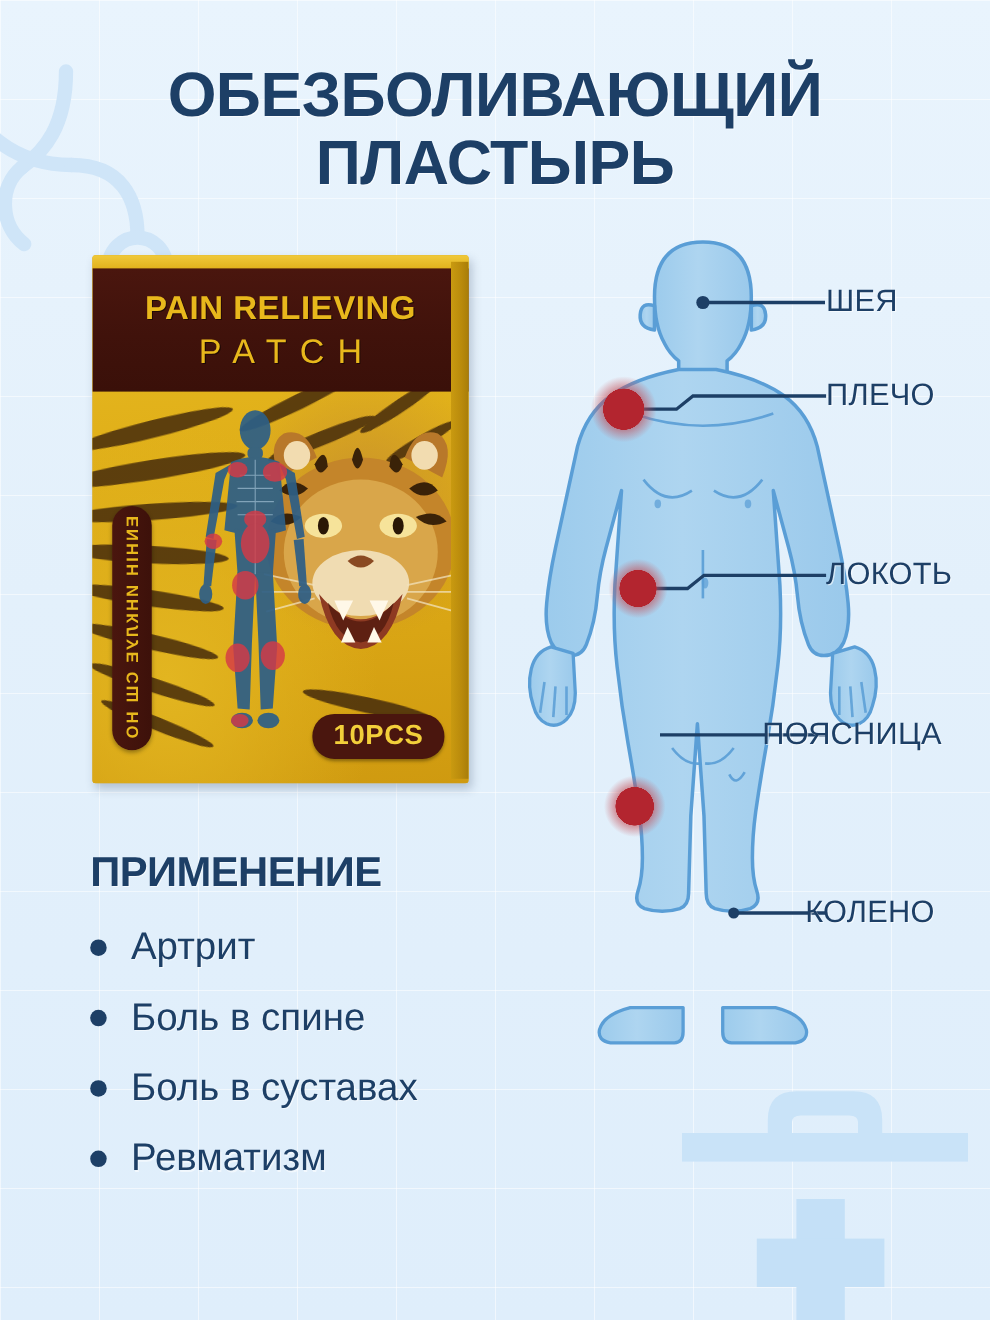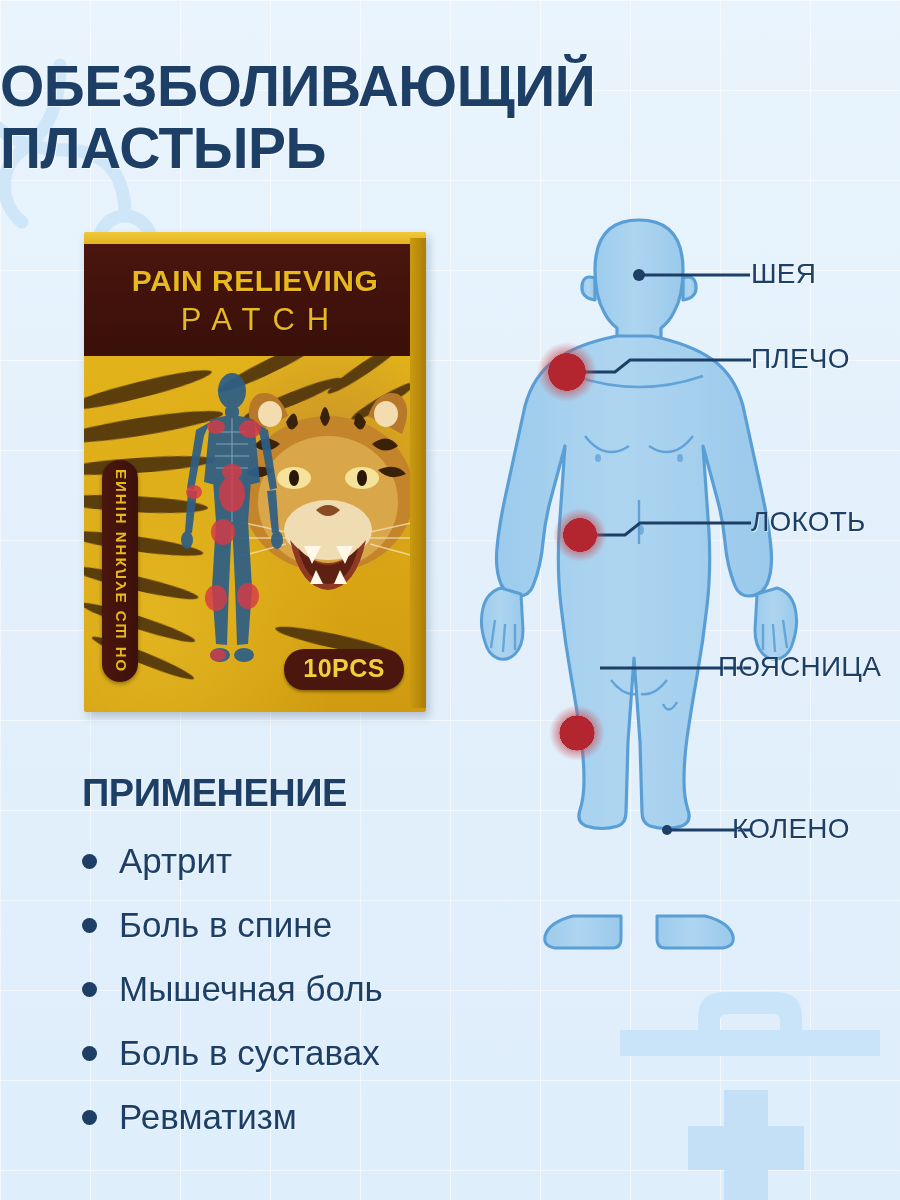--- a/index.html
+++ b/index.html
@@ -24,20 +24,21 @@
       linear-gradient(to right, rgba(255,255,255,0.55) 1px, transparent 1px),
       linear-gradient(to bottom, rgba(255,255,255,0.55) 1px, transparent 1px);
     background-size:90px 90px;
     pointer-events:none;
   }
   .wm{position:absolute;pointer-events:none;}
 
   
   .title{
     position:absolute;left:0;right:0;top:18px;
+    text-align:center;
     color:#1d3f66;
     font-weight:bold;
     font-size:57px;
     line-height:1.08;
     letter-spacing:-0.5px;
     text-shadow:1px 1px 0 rgba(255,255,255,.65);
   }
   .title .l2{display:block;}
 
   
@@ -401,41 +402,37 @@
       <g>
         <circle cx="112" cy="172" r="30" fill="url(#pain)"></circle>
         <circle cx="125" cy="335" r="27" fill="url(#pain)"></circle>
         <circle cx="122" cy="533" r="28" fill="url(#pain)"></circle>
       </g>
     </svg>
 
     <div class="lbl" style="left:296px;top:58px;">ШЕЯ</div>
     <div class="lbl" style="left:296px;top:143px;">ПЛЕЧО</div>
     <div class="lbl" style="left:296px;top:306px;">ЛОКОТЬ</div>
-    <div class="lbl" style="left:263px;top:451px;">ПОЯСНИЦА</div>
+    <div class="lbl" style="left:238px;top:451px;">ПОЯСНИЦА</div>
     <div class="lbl" style="left:277px;top:613px;">КОЛЕНО</div>
   </div>
 
   <div class="usage">
     <div class="usage-title">ПРИМЕНЕНИЕ</div>
     <ul>
       <li>
         <span class="bullet"></span>
         <span>Артрит</span>
       </li>
       <li>
         <span class="bullet"></span>
         <span>Боль в спине</span>
       </li>
       <li>
         <span class="bullet"></span>
-        <span>Мышечная боль</span>
-      </li>
-      <li>
-        <span class="bullet"></span>
         <span>Боль в суставах</span>
       </li>
       <li>
         <span class="bullet"></span>
         <span>Ревматизм</span>
       </li>
     </ul>
   </div>
 
 </div>

